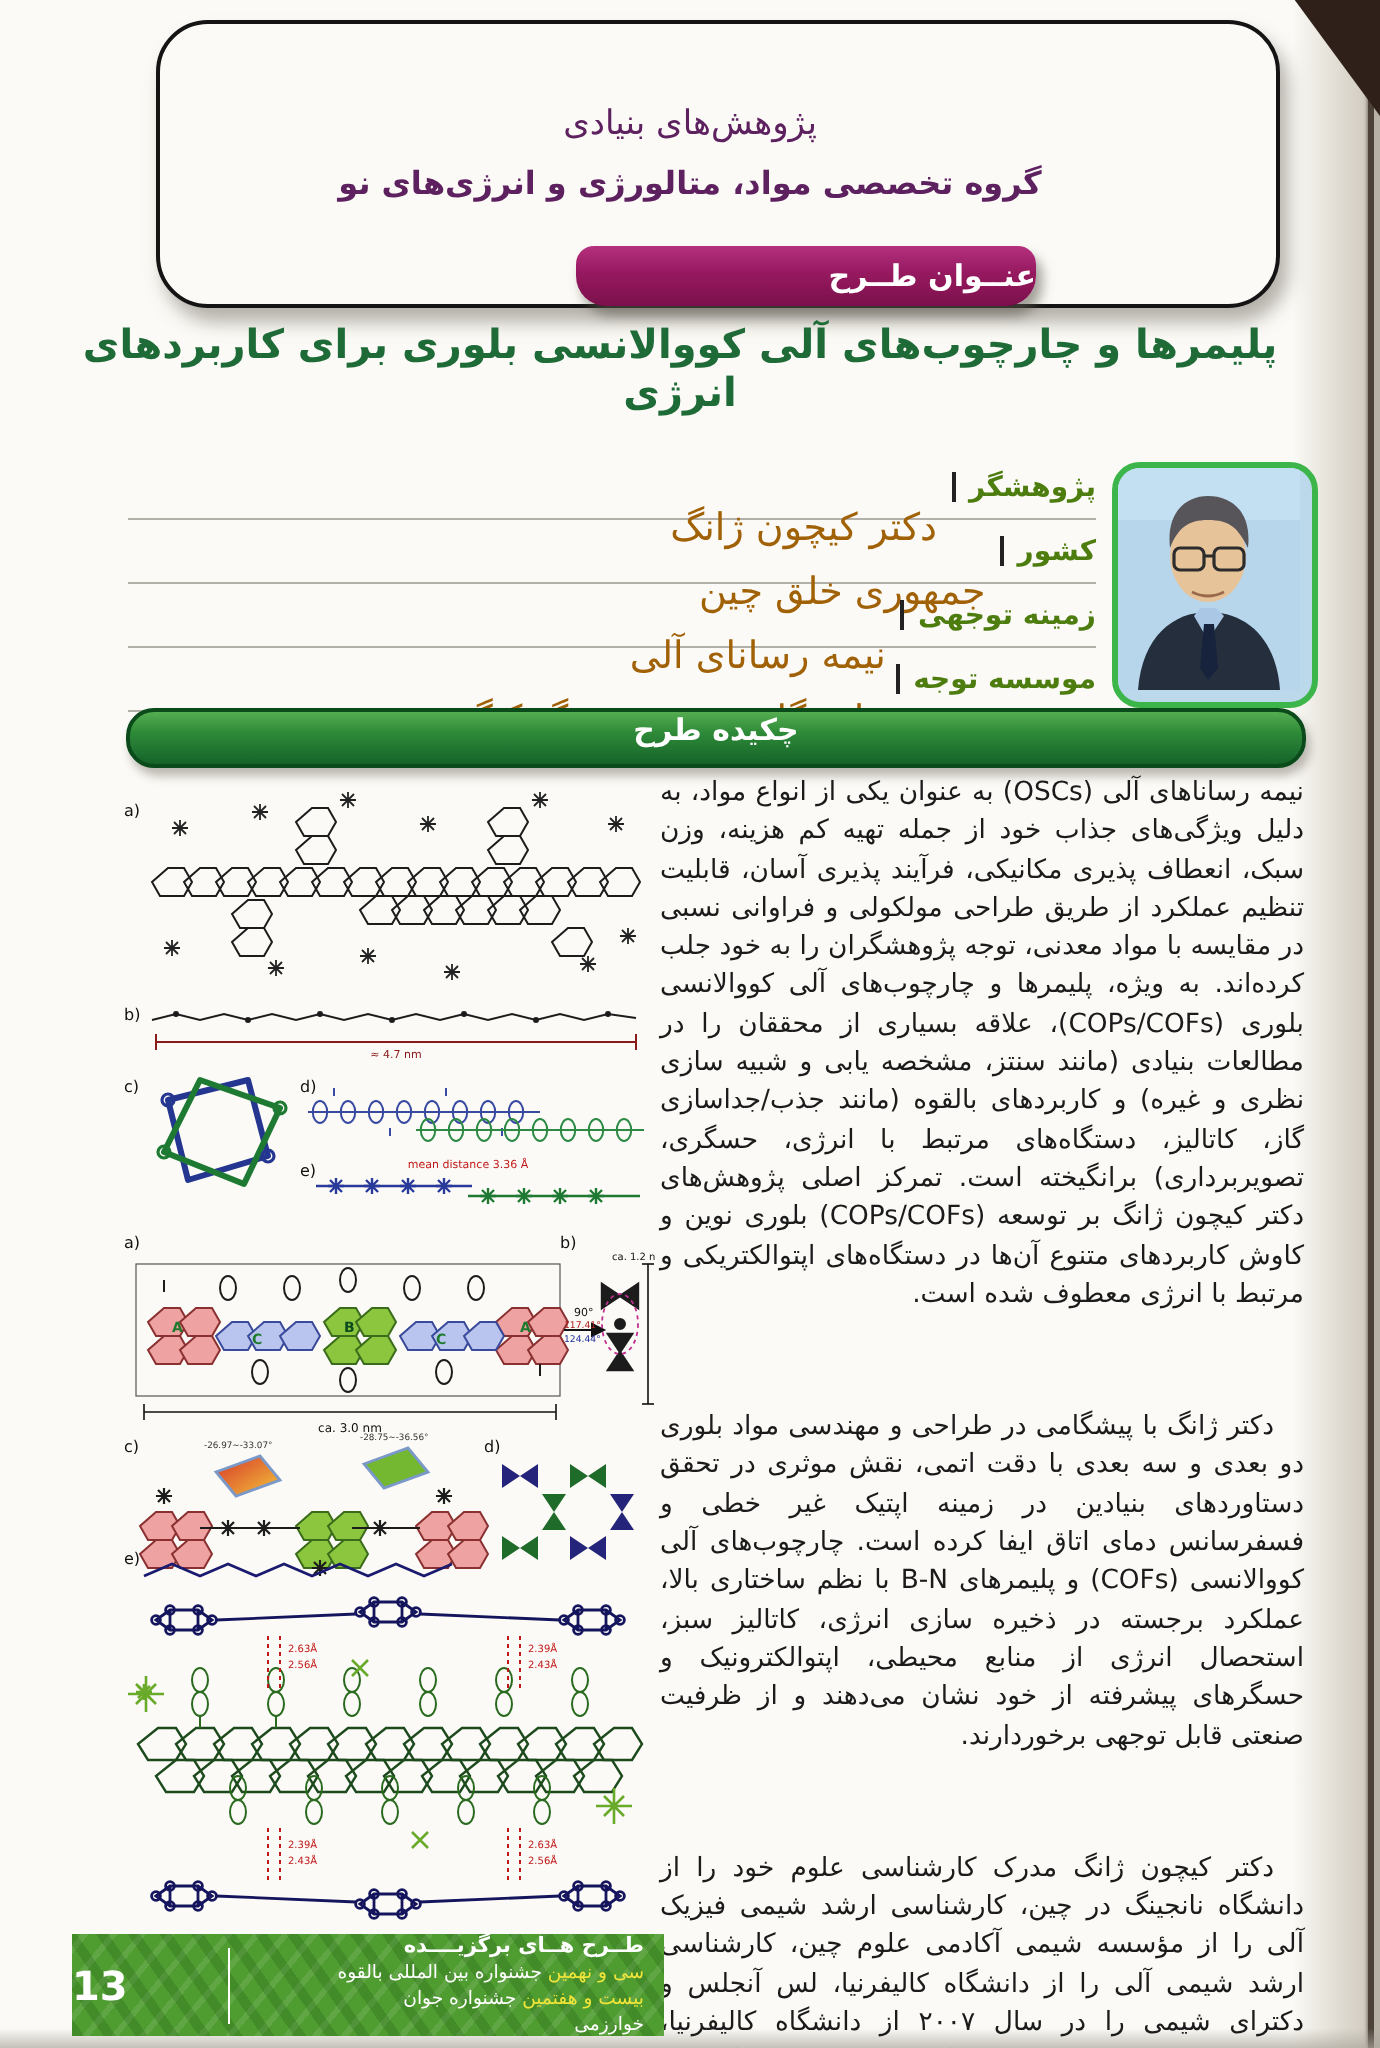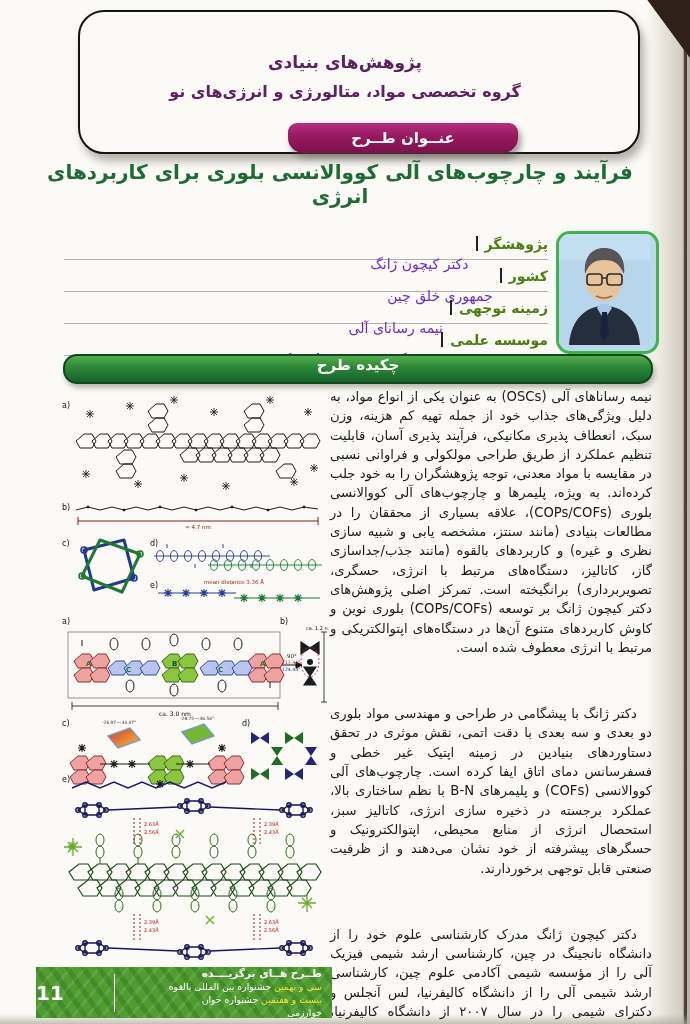--- a/index.html
+++ b/index.html
@@ -13,39 +13,39 @@
   .edge-line{left:684px;top:0;width:3px;height:1024px;background:#4c4238;box-shadow:0 0 2px #4c4238;}
   .edge-outer{left:687px;top:0;width:3px;height:1024px;background:#b7b1a6;}
   .corner-dark{left:638px;top:0;width:52px;height:58px;background:#2f201a;
     clip-path:polygon(100% 0,18% 0,100% 100%);}
   .bottom-shadow{left:0;top:1014px;width:690px;height:10px;
     background:linear-gradient(180deg,rgba(190,185,175,0),rgba(173,168,158,.7));}
 
   
   .header-box{left:78px;top:10px;width:558px;height:140px;border:2px solid #141414;
     border-radius:26px;background:#fbfaf6;box-shadow:4px 7px 9px rgba(110,104,94,.5);}
-  .hdr-line1{left:0;top:52px;width:690px;text-align:center;font-weight:bold;
+  .hdr-line1{left:0;top:52px;width:690px;text-align:center;font-weight:normal;
     font-size:17px;color:#5e2160;}
   .hdr-line2{left:0;top:82px;width:690px;text-align:center;font-weight:bold;
     font-size:16px;color:#5e2160;}
   .title-banner{left:288px;top:123px;width:230px;height:30px;border-radius:9px 9px 15px 15px;
     background:linear-gradient(180deg,#b5307f 0%,#96195f 45%,#7c104c 100%);
-    box-shadow:3px 5px 6px rgba(90,85,75,.55);display:flex;align-items:center;justify-content:center;
+    box-shadow:3px 5px 6px rgba(90,85,75,.55);display:flex;align-items:center;justify-content:flex-end;
     color:#fff;font-weight:bold;font-size:15px;}
   .page-title{left:20px;top:160px;width:640px;text-align:center;direction:rtl;
     font-weight:bold;font-size:20px;color:#1f6b38;}
 
   
   .photo-frame{left:556px;top:231px;width:97px;height:117px;border:3px solid #3cb54a;
     border-radius:14px;overflow:hidden;background:#bcd9ec;}
   .info-rows{left:64px;top:228px;width:484px;direction:rtl;}
   .info-row{height:31px;border-bottom:1px solid #b3b0aa;display:flex;align-items:center;direction:rtl;}
   .info-label{font-weight:bold;font-size:14px;color:#4d7c0f;}
   .info-sep{display:inline-block;width:2px;height:15px;background:#222;margin:0 7px;}
-  .info-value{font-size:14px;color:#6d28d9;margin-top:41px;}
+  .info-value{font-size:19px;color:#a16207;margin-top:41px;}
 
   
   .abstract-banner{left:63px;top:354px;width:586px;height:26px;border-radius:14px;
     border:2px solid #0b4a1a;
     background:linear-gradient(180deg,#55ad50 0%,#2e8a38 40%,#15632a 100%);
     display:flex;justify-content:center;color:#fff;font-weight:bold;font-size:15px;
     box-shadow:2px 4px 5px rgba(110,104,94,.45);}
 
   
   .body-text{left:330px;top:387px;width:322px;direction:rtl;text-align:justify;
@@ -81,21 +81,21 @@
 <div class="abs edge-outer"></div>
 <div class="abs corner-dark"></div>
 <div class="abs bottom-shadow"></div>
 
 <div class="abs header-box"></div>
 <div class="abs hdr-line1">پژوهش‌های بنیادی</div>
 <div class="abs hdr-line2">گروه تخصصی مواد، متالورژی و انرژی‌های نو</div>
 <div class="abs title-banner">
   <span>عنــوان طــرح</span>
 </div>
-<div class="abs page-title">فرآیند و چارچوب‌های آلی کووالانسی بلوری برای کاربردهای انرژی</div>
+<div class="abs page-title">پلیمرها و چارچوب‌های آلی کووالانسی بلوری برای کاربردهای انرژی</div>
 
 <div class="abs photo-frame">
   <svg width="91" height="111" viewBox="0 0 91 111">
     <rect x="0" y="0" width="91" height="111" fill="#b7d6ec"></rect>
     <rect x="0" y="0" width="91" height="26" fill="#c3dff2"></rect>
     <path d="M10,111 C12,84 28,72 45,72 C63,72 79,84 81,111 Z" fill="#242e3c"></path>
     <path d="M38,74 L45,86 L53,74 L49,70 L41,70 Z" fill="#aac8e6"></path>
     <path d="M43,78 L48,78 L50,100 L45,106 L41,100 Z" fill="#17233d"></path>
     <ellipse cx="45" cy="44" rx="19" ry="23" fill="#e7c39a"></ellipse>
     <path d="M26,40 C24,22 34,14 45,14 C57,14 67,22 65,40 C60,30 56,26 45,26 C35,26 30,30 26,40 Z" fill="#57555a"></path>
@@ -115,21 +115,21 @@
     <span class="info-label">کشور</span>
     <span class="info-sep"></span>
     <span class="info-value">جمهوری خلق چین</span>
   </div>
   <div class="info-row">
     <span class="info-label">زمینه توجهی</span>
     <span class="info-sep"></span>
     <span class="info-value">نیمه رسانای آلی</span>
   </div>
   <div class="info-row">
-    <span class="info-label">موسسه علمی</span>
+    <span class="info-label">موسسه توجه</span>
     <span class="info-sep"></span>
     <span class="info-value">دانشگاه تخصصی هنگ کنگ</span>
   </div>
 </div>
 
 <div class="abs abstract-banner">
   <span>چکیده طرح</span>
 </div>
 
 <div class="abs body-text">
@@ -501,14 +501,14 @@
 </svg>
 </div>
 
 <div class="abs footer-band">
   <div class="footer-text">
     <div class="ft-l1">طــرح هــای برگزیــــده</div>
     <div class="ft-l2"><span class="ft-hl">سی و نهمین</span><span> جشنواره بین المللی بالقوه</span></div>
     <div class="ft-l3"><span class="ft-hl">بیست و هفتمین</span><span> جشنواره جوان خوارزمی</span></div>
   </div>
   <div class="footer-vline"></div>
-  <div class="footer-num">11</div>
+  <div class="footer-num">13</div>
 </div>
 
 </body></html>

